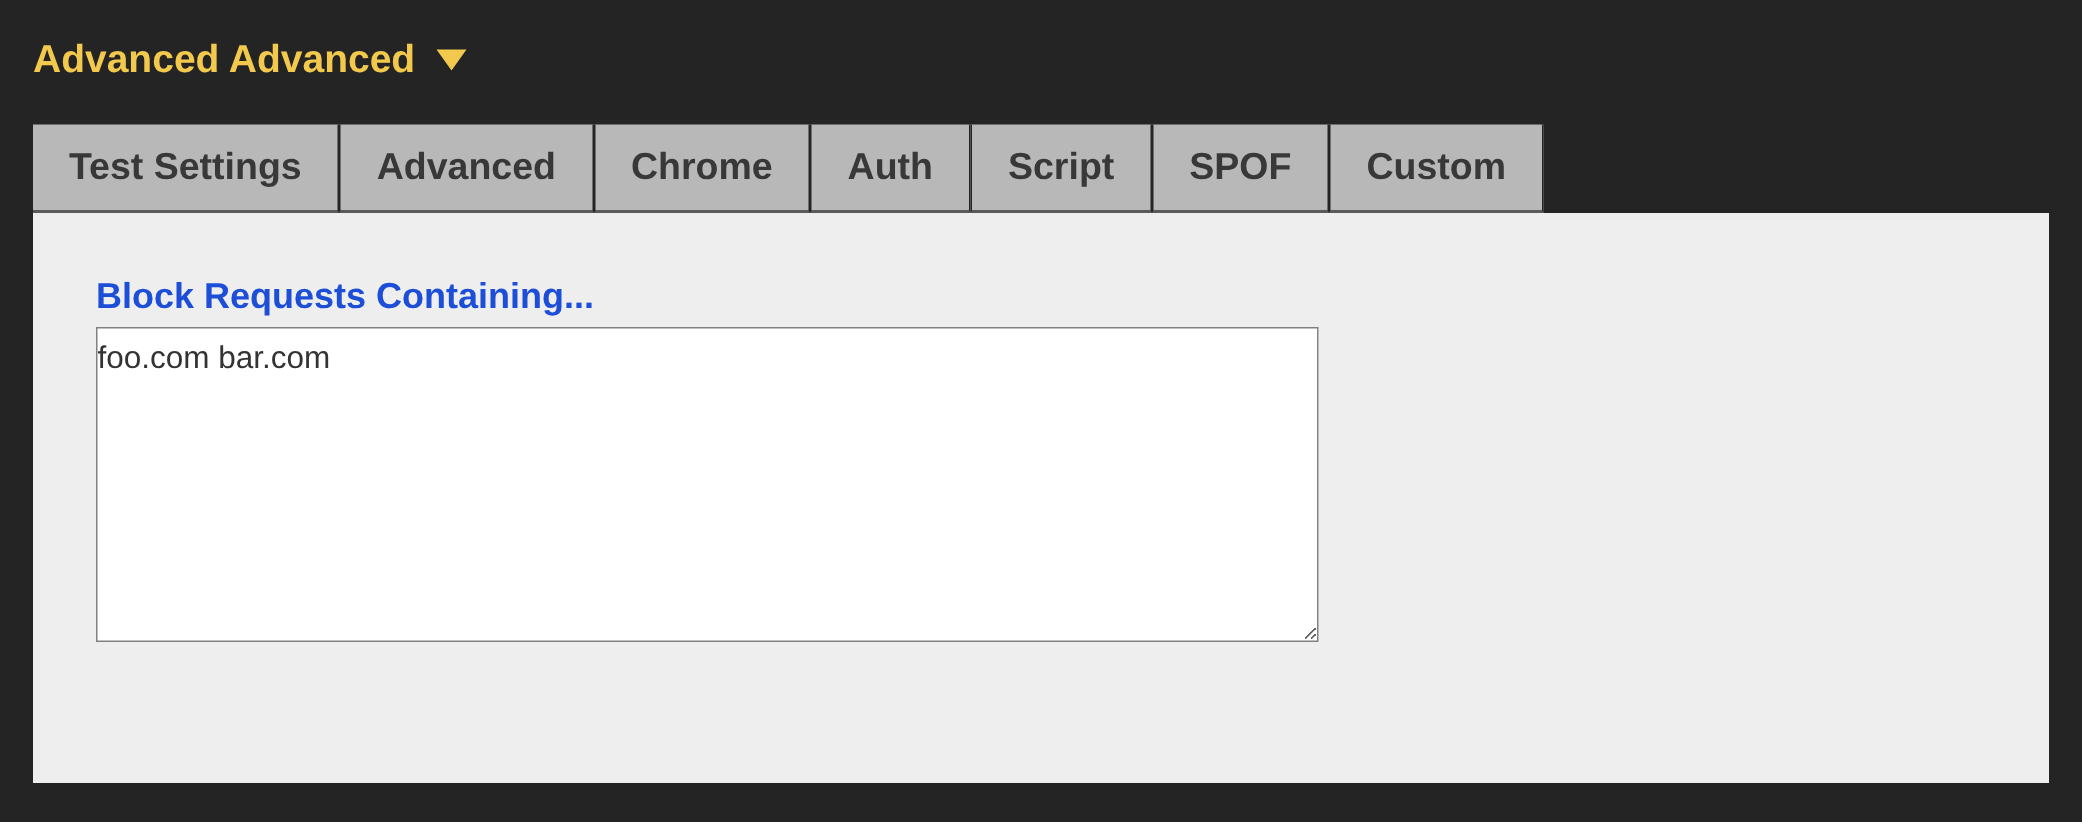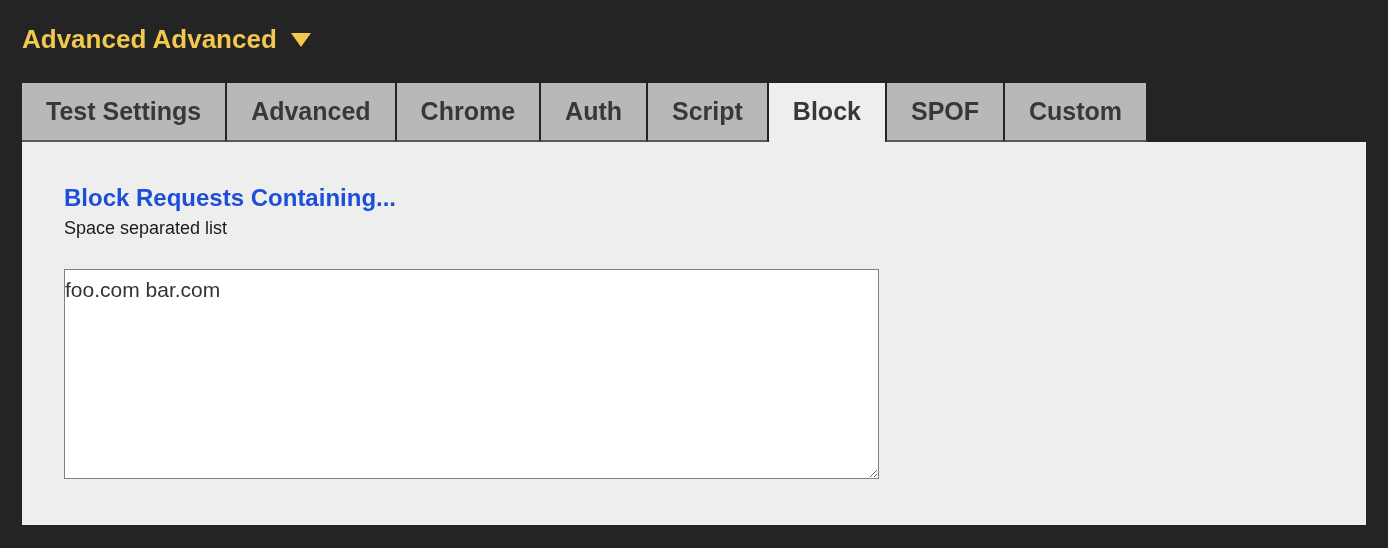--- a/index.html
+++ b/index.html
@@ -93,22 +93,20 @@
   <span class="header-title">Advanced Advanced</span>
   <span class="header-chevron"></span>
 </div>
 
 <div class="tabs">
   <div class="tab">Test Settings</div>
   <div class="tab">Advanced</div>
   <div class="tab">Chrome</div>
   <div class="tab">Auth</div>
   <div class="tab">Script</div>
-  <div class="tab active">Block</div>
   <div class="tab">SPOF</div>
   <div class="tab">Custom</div>
 </div>
 
 <div class="panel">
   <div class="panel-heading">Block Requests Containing...</div>
-  <div class="panel-subtext">Space separated list</div>
   <textarea class="block-textarea" style="">foo.com bar.com</textarea>
 </div>
 
 </body></html>

